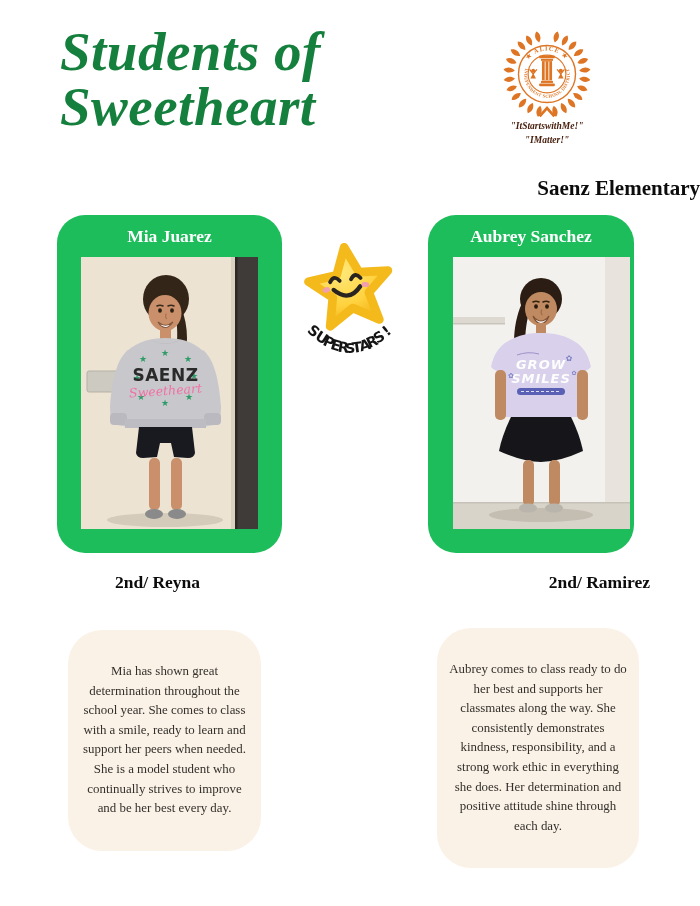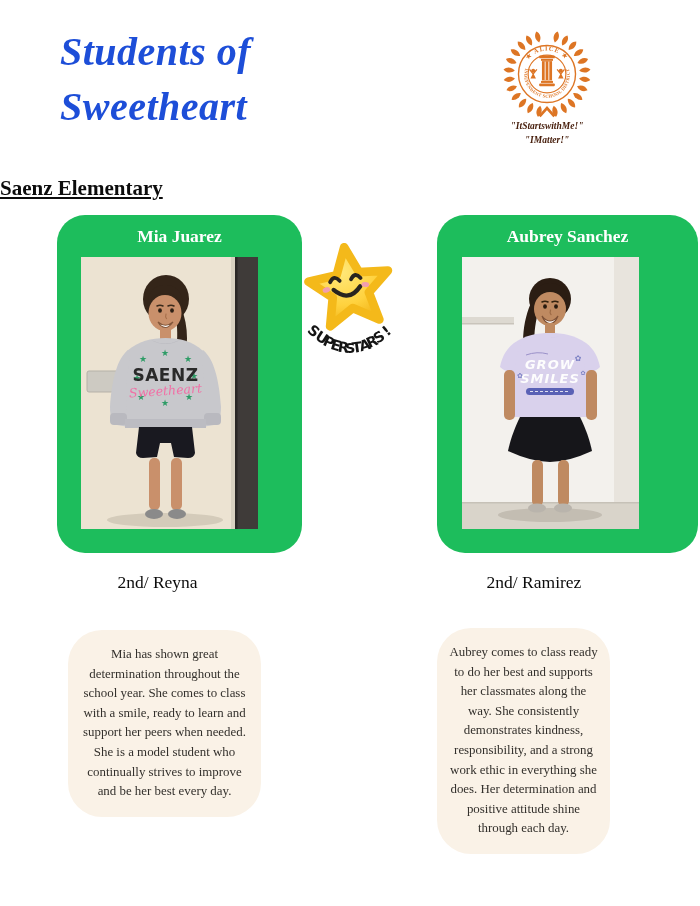--- a/index.html
+++ b/index.html
@@ -1,50 +1,50 @@
 <!DOCTYPE html>
 <html><head>
 <meta charset="utf-8">
 <style>
   html,body{margin:0;padding:0;background:#fff;}
   .page{position:relative;width:700px;height:906px;background:#ffffff;overflow:hidden;
         font-family:"Liberation Serif", serif;color:#0c0c0c;}
 
   .title{position:absolute;left:60px;top:24px;font-style:italic;font-weight:700;
-         font-size:40px;line-height:55px;letter-spacing:.5px;color:#1d4ed8;}
+         font-size:55px;line-height:55px;letter-spacing:.5px;color:#15803d;}
 
   .logo-block{position:absolute;left:478px;top:28px;width:138px;text-align:center;}
   .logo-emblem{width:92px;height:92px;display:block;margin:0 auto;}
   .slogan{font-size:9.5px;font-weight:700;font-style:italic;color:#49210f;line-height:13.5px;}
 
-  .school-heading{position:absolute;left:0;top:176px;width:700px;text-align:left;
-                  font-size:21px;font-weight:700;text-decoration:underline;}
-
-  .card{position:absolute;top:215px;width:245px;height:338px;background:#1dbd5c;border-radius:28px;}
+  .school-heading{position:absolute;left:0;top:176px;width:700px;text-align:right;
+                  font-size:21px;font-weight:700;}
+
+  .card{position:absolute;top:215px;width:225px;height:338px;background:#1dbd5c;border-radius:28px;}
   .card.left{left:57px;}
-  .card.right{left:437px;width:261px;}
+  .card.right{left:428px;width:206px;}
   .student-name{margin-top:11px;text-align:center;color:#ffffff;font-weight:700;font-size:17.5px;}
   .photo{position:absolute;left:24px;top:42px;width:177px;height:272px;overflow:hidden;}
   .card.right .photo{left:25px;font-style:italic;}
   .photo svg{display:block;}
 
   .star-wrap{position:absolute;left:297px;top:243px;width:106px;height:96px;}
   .arc-text{position:absolute;left:292px;top:318px;width:116px;height:58px;
             display:flex;justify-content:center;}
   .arc-text span{display:inline-block;width:10px;text-align:center;
                  font-family:"DejaVu Sans", sans-serif;font-weight:800;font-size:14.5px;color:#141414;}
 
-  .teacher{position:absolute;top:572px;text-align:center;font-weight:400;font-size:17.5px;}
+  .teacher{position:absolute;top:572px;text-align:center;font-weight:700;font-size:17.5px;}
   .teacher.left{left:45px;width:225px;}
-  .teacher.right{left:418px;width:232px;}
+  .teacher.right{left:418px;width:232px;text-align:right;}
 
   .note{position:absolute;background:#faf2e7;border-radius:34px;text-align:center;
-        font-size:12.9px;line-height:1.52;color:#33302c;padding:15px 11px;box-sizing:border-box;}
+        font-size:12.9px;line-height:1.52;color:#33302c;padding:32px 11px;box-sizing:border-box;}
   .note.left{left:68px;top:630px;width:193px;min-height:162px;}
-  .note.right{left:437px;top:628px;width:173px;min-height:178px;}
+  .note.right{left:437px;top:628px;width:202px;min-height:178px;}
 </style>
 </head>
 <body>
 
 <div class="page">
 
   <div class="title">
     <div>Students of</div>
     <div>Sweetheart</div>
   </div>

